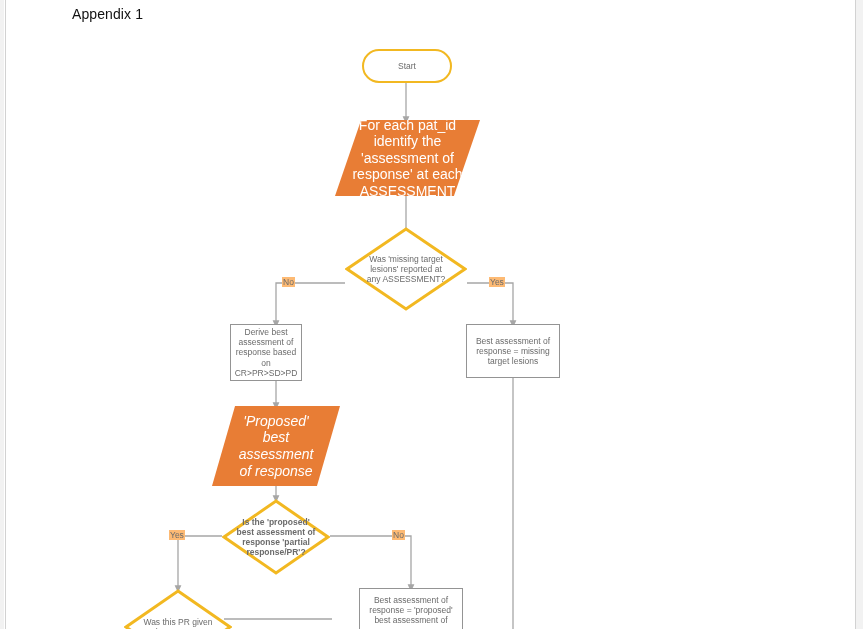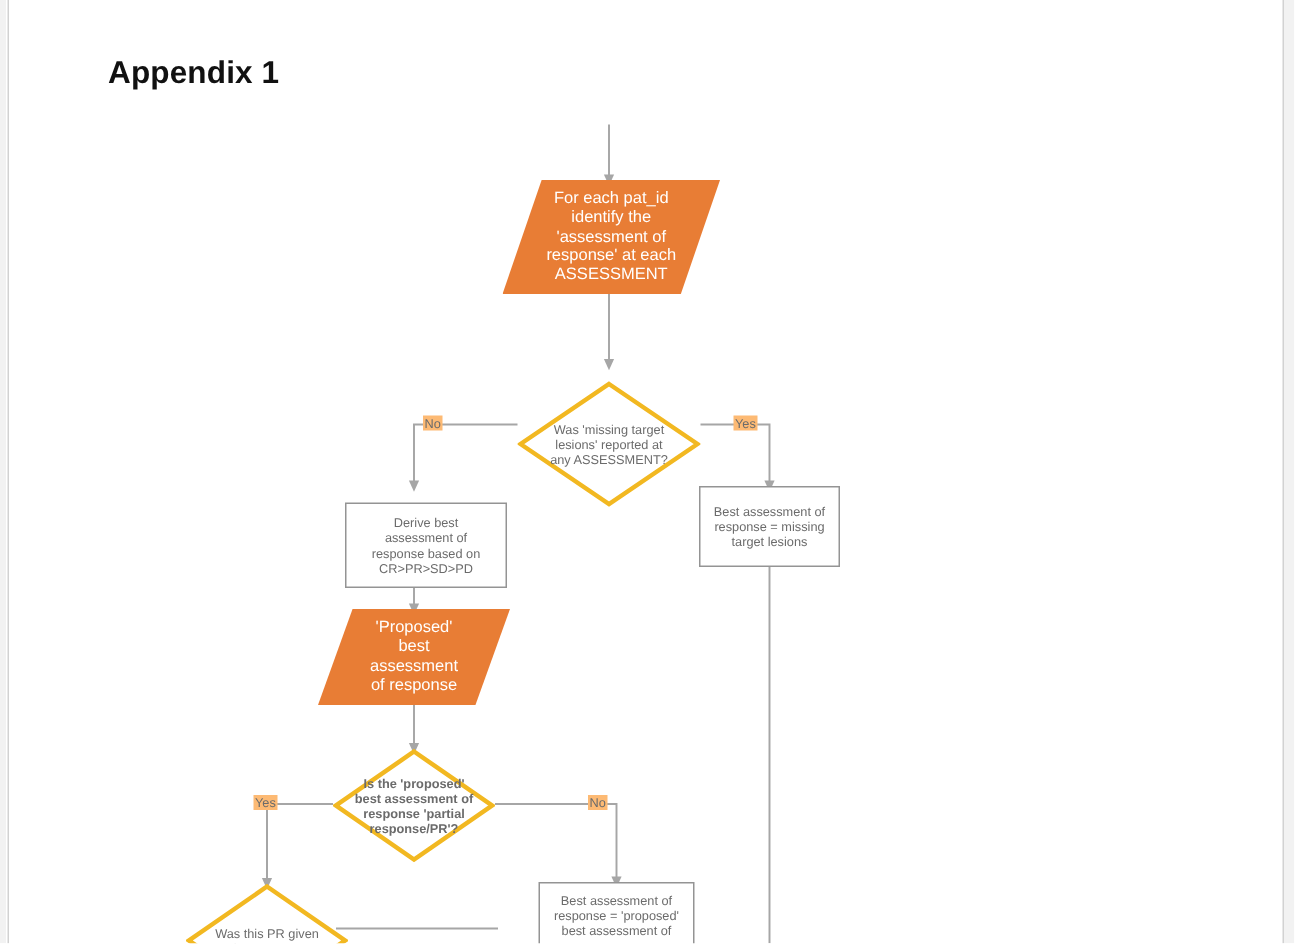--- a/index.html
+++ b/index.html
@@ -35,26 +35,25 @@
     width: 4px;
     background: #f2f2f2;
   }
   .page-edge-soft.left  { left: 0px; }
   .page-edge-soft.right { left: 856px; width: 7px; }
 
   #title {
     position: absolute;
     left: 72px;
     top: 6px;
-    font-size: 21px;
-    font-weight: bold;
+    font-size: 14px;
+    font-weight: normal;
     color: #111111;
     letter-spacing: 0.1px;
     white-space: nowrap;
-    margin-top: 31px;
   }
 
   
   #flow {
     position: absolute;
     left: 0;
     top: 0;
     width: 863px;
     height: 629px;
   }
@@ -87,21 +86,21 @@
     border-radius: 22px;
     background: #ffffff;
     color: #6b6b6b;
     font-size: 8.5px;
   }
 
   
   .n-parallelogram {
     background: #E87D35;
     color: #ffffff;
-    font-size: 11px;
+    font-size: 14px;
     clip-path: polygon(18% 0%, 100% 0%, 82% 100%, 0% 100%);
   }
 
   
   .n-diamond {
     color: #6b6b6b;
     font-size: 8.5px;
     background: transparent;
   }
   .n-diamond .dia-shape {
@@ -168,55 +167,58 @@
         <path d="M222,536 L178,536 L178,589" marker-end="url(#arrow)"></path>
 
         <path d="M330,536 L411,536 L411,588" marker-end="url(#arrow)"></path>
 
         <path d="M513,378 L513,629"></path>
 
         <path d="M224,619 L332,619"></path>
       </g>
     </svg>
 
+    <div class="node n-terminator" style="left:362px; top:49px; width:90px; height:34px;">
+      <span class="label">Start</span>
+    </div>
 
     <div class="node n-parallelogram" style="left:335px; top:120px; width:145px; height:76px;">
       <span class="label">For each pat_id
 identify the
 'assessment of
 response' at each
 ASSESSMENT</span>
     </div>
 
-    <div class="node n-diamond" style="left:345px; top:254px; width:122px; height:84px;">
+    <div class="node n-diamond" style="left:345px; top:227px; width:122px; height:84px;">
       <svg class="dia-shape" viewBox="0 0 122 84" preserveAspectRatio="none">
         <polygon points="61,2 120,42 61,82 2,42" fill="#ffffff" stroke="#F2B821" stroke-width="3"></polygon>
       </svg>
       <span class="label">Was 'missing target
 lesions' reported at
 any ASSESSMENT?</span>
     </div>
 
     <div class="edge-label" style="left:282px; top:277px;">No</div>
     <div class="edge-label" style="left:489px; top:277px;">Yes</div>
 
-    <div class="node n-rect" style="left:230px; top:324px; width:108px; height:57px;margin-top:11px;">
+    <div class="node n-rect" style="left:230px; top:324px; width:72px; height:57px;">
       <span class="label">Derive best
 assessment of
 response based on
 CR&gt;PR&gt;SD&gt;PD</span>
     </div>
 
     <div class="node n-rect" style="left:466px; top:324px; width:94px; height:54px;">
       <span class="label">Best assessment of
 response = missing
 target lesions</span>
     </div>
 
-    <div class="node n-parallelogram" style="left:212px; top:406px; width:128px; height:64px;">
+    <div class="node n-parallelogram" style="left:212px; top:406px; width:128px; height:80px;font-style:italic;">
       <span class="label">'Proposed'
 best
 assessment
 of response</span>
     </div>
 
     <div class="node n-diamond" style="left:222px; top:499px; width:108px; height:76px;font-weight:bold;">
       <svg class="dia-shape" viewBox="0 0 108 76" preserveAspectRatio="none">
         <polygon points="54,2 106,38 54,74 2,38" fill="#ffffff" stroke="#F2B821" stroke-width="3"></polygon>
       </svg>

